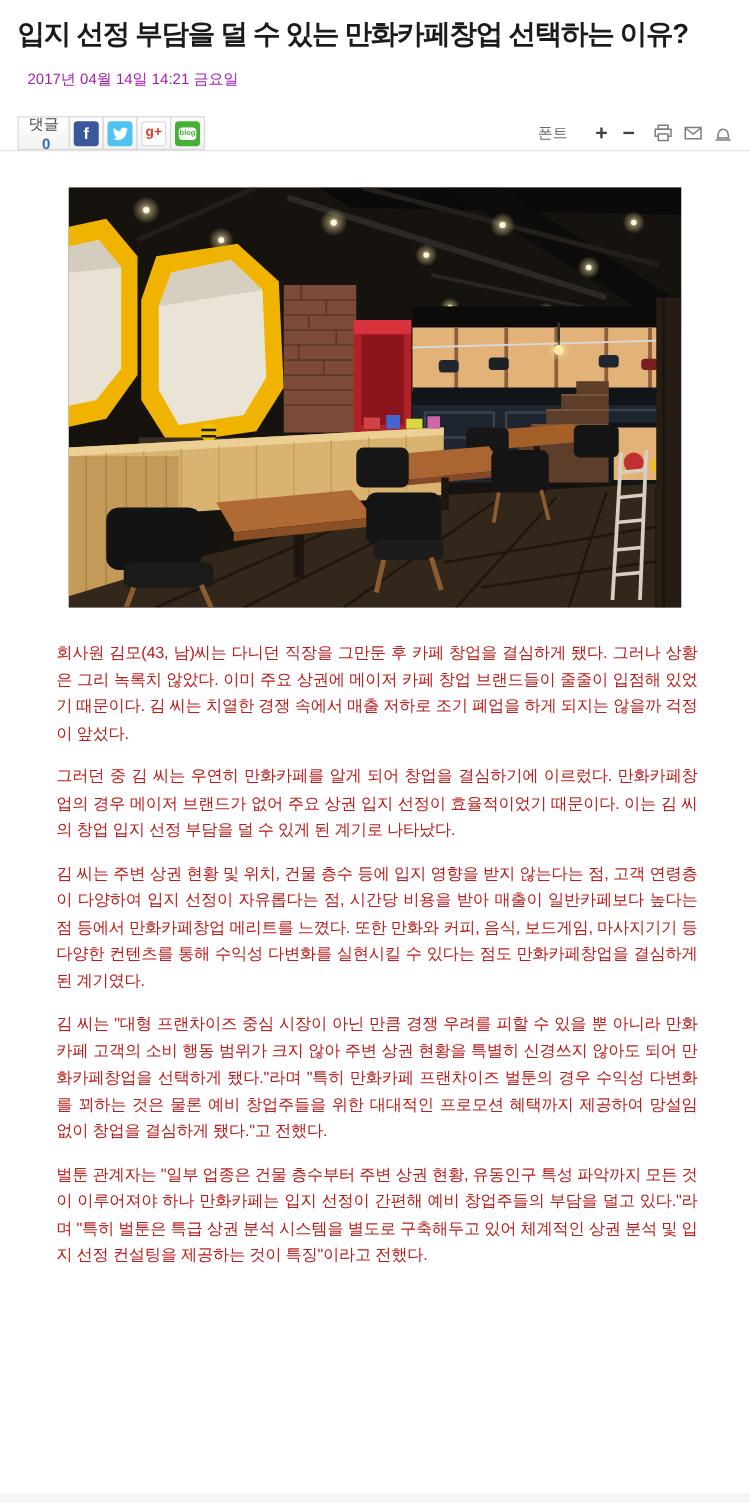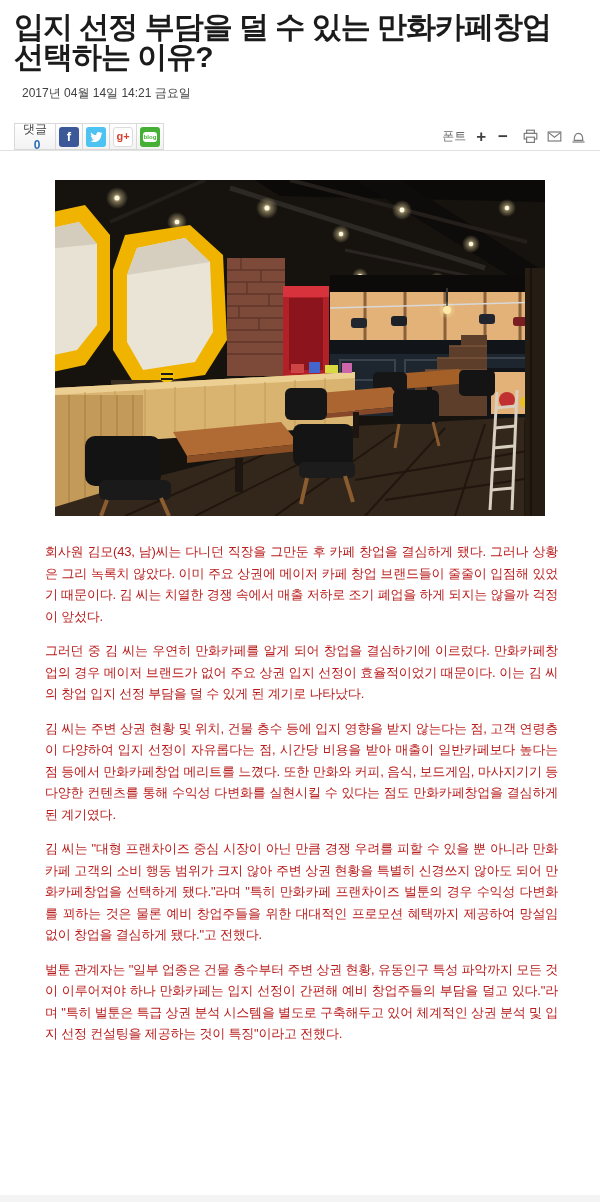--- a/index.html
+++ b/index.html
@@ -6,26 +6,26 @@
   html, body { margin: 0; padding: 0; }
   body {
     width: 600px; height: 1202px; background: #ffffff; overflow: hidden;
     position: relative;
     font-family: "Liberation Sans", sans-serif;
   }
   .page { width: 600px; height: 1202px; position: relative; }
 
   h1.title {
     margin: 0; padding: 12px 14px 0 14px;
-    font-size: 30px; line-height: 30px; font-weight: bold;
+    font-size: 22px; line-height: 30px; font-weight: bold;
     color: #1b1b1b; letter-spacing: -1px;
   }
   .date {
     margin: 13px 0 0 22px;
-    font-size: 12px; color: #404040; letter-spacing: 0;
+    font-size: 12px; color: #a21caf; letter-spacing: 0;
   }
 
   .toolbar {
     margin: 21px 14px 0 14px; height: 27px;
     display: flex; justify-content: space-between; align-items: center;
   }
   .tb-left { display: flex; height: 27px; }
   .cell {
     height: 27px; border: 1px solid #d9d9d9; margin-left: -1px;
     background: linear-gradient(#ffffff, #f2f2f2);
@@ -45,21 +45,21 @@
   .ic.tw { background: #4ec2f1; }
   .ic.gp { background: #fff; border: 1px solid #dcdcdc; color: #d93f2d; font-size: 11px; }
   .ic.bl { background: #45b035; }
   .ic.bl .bubble {
     background: #fff; border-radius: 3px; width: 14px; height: 10px;
     font-size: 6px; font-weight: bold; color: #45b035;
     display: flex; align-items: center; justify-content: center;
   }
 
   .tb-right { display: flex; align-items: center; }
-  .font-label { font-size: 12px; color: #6b6b6b; margin-right: 4px; }
+  .font-label { font-size: 12px; color: #6b6b6b; margin-right: 16px; }
   .fbtn {
     background: none; border: none; padding: 0; margin: 0 6px;
     font-size: 17px; font-weight: bold; color: #3f3f3f; cursor: pointer; line-height: 1;
     font-family: inherit;
   }
   .abtn { background: none; border: none; padding: 0; margin: 0 0 0 9px; cursor: pointer; height: 15px; }
   .abtn svg { display: block; }
 
   .divider { border-top: 1px solid #e2e2e2; margin-top: 0; }
 

